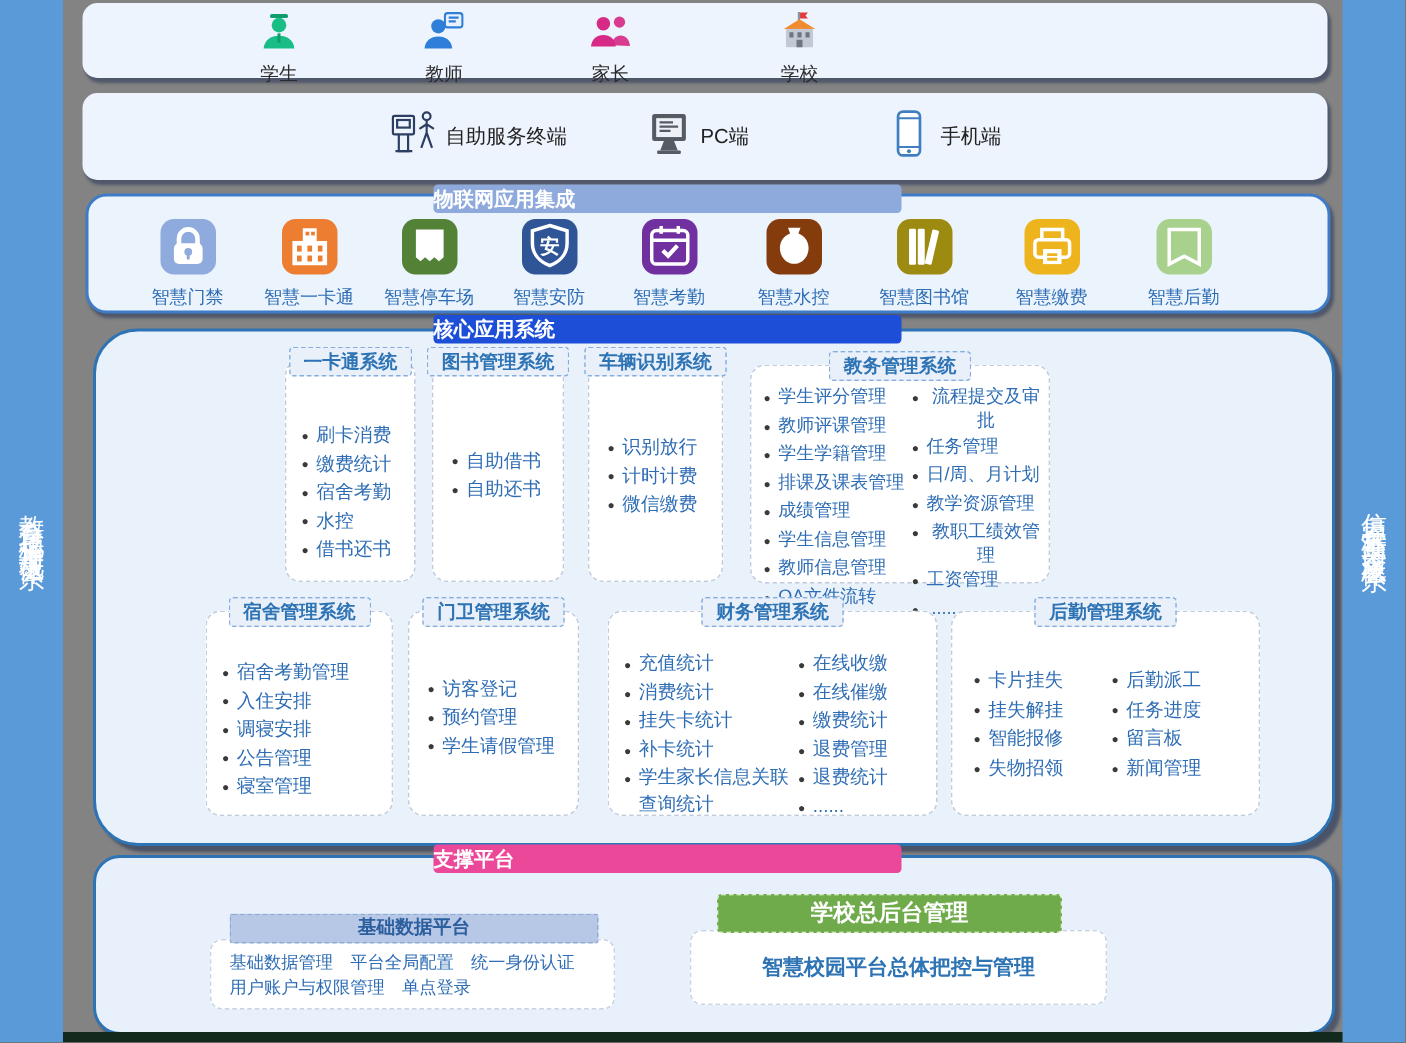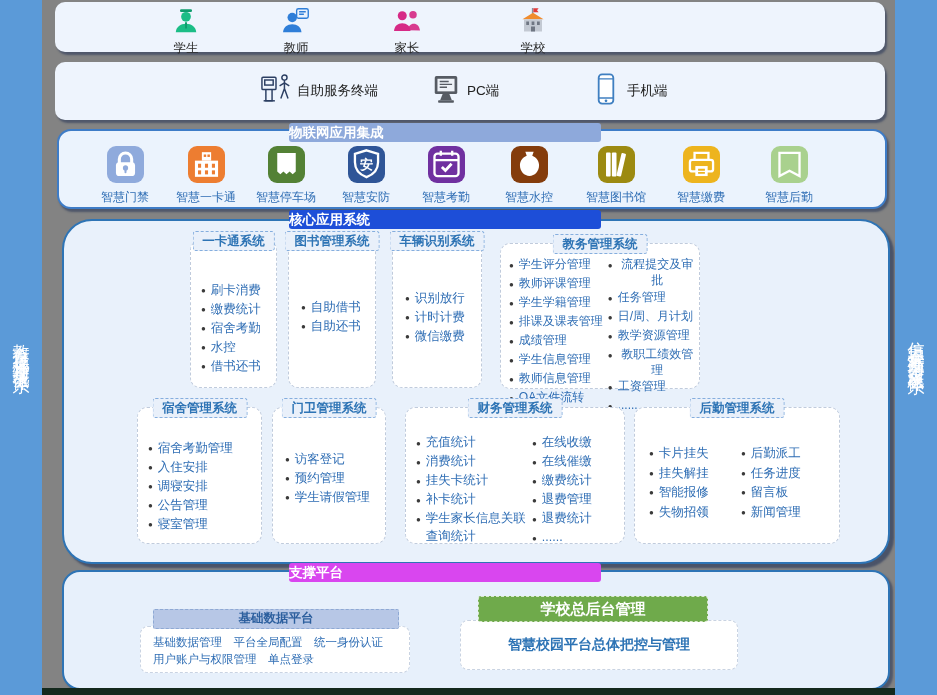--- a/index.html
+++ b/index.html
@@ -97,21 +97,21 @@
   <div class="bottom-strip"></div>
 
   <div class="panel p1"></div>
   <div class="panel p2"></div>
   <div class="panel p3"></div>
   <div class="panel p4"></div>
   <div class="panel p5"></div>
 
   <div class="banner" id="iot-banner" style="background: rgb(142, 169, 219);">物联网应用集成</div>
   <div class="banner" id="core-banner" style="background: #1d4ed8;">核心应用系统</div>
-  <div class="banner" id="support-banner" style="background: #d946ef;">支撑平台</div>
+  <div class="banner" id="support-banner" style="background: #ec4899;">支撑平台</div>
 
   <div id="users-mount">
       <div class="user-item u0"><span><svg viewBox="0 0 24 24">
             <rect x="7.2" y="2.6" width="9.6" height="2.2" rx="1" fill="#0f9d6e"></rect>
             <circle cx="12" cy="8.6" r="3.9" fill="#1bbd86"></circle>
             <path d="M3.8 21c.4-4.4 3.8-6.8 8.2-6.8s7.8 2.4 8.2 6.8z" fill="#1bbd86"></path>
             <rect x="11.2" y="13" width="1.6" height="5" fill="#0f9d6e"></rect>
           </svg></span><div class="ulabel">学生</div></div>
       <div class="user-item u1"><span><svg viewBox="0 0 24 24">
             <rect x="12.5" y="2.2" width="9.3" height="7.6" rx="1.4" fill="#eaf2fd" stroke="#2f7ed8" stroke-width="1.1"></rect>

